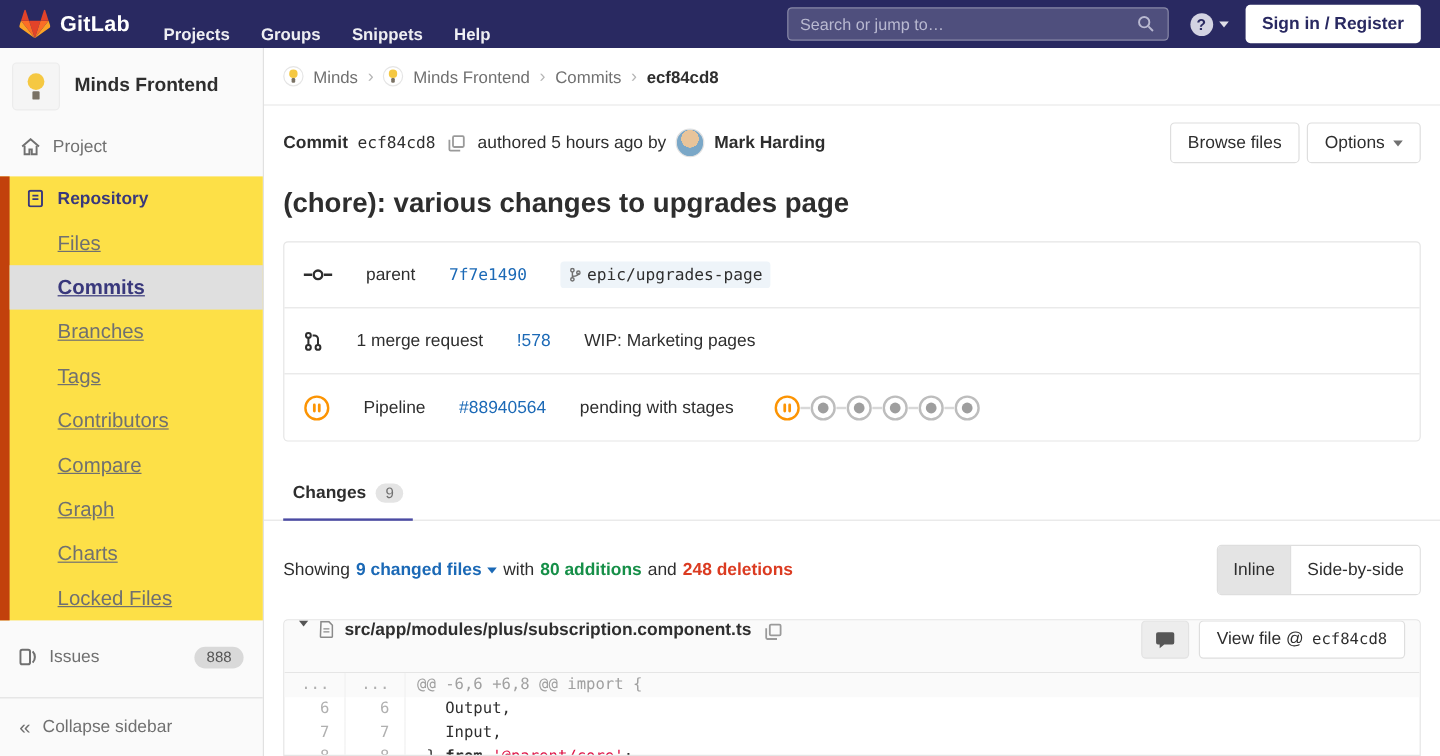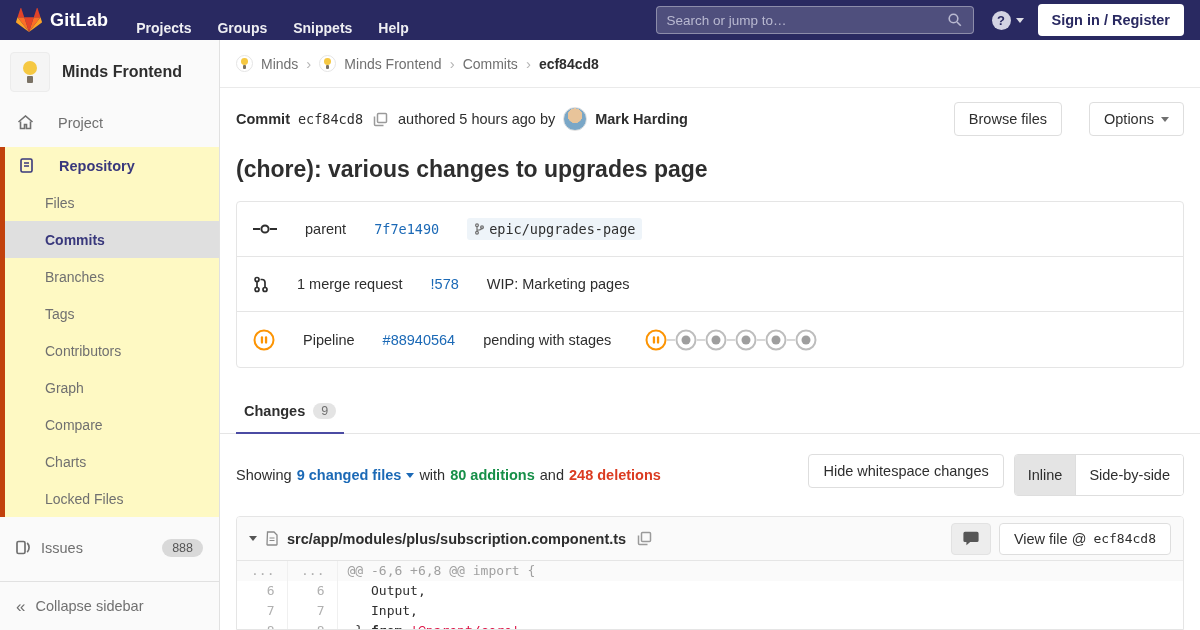--- a/index.html
+++ b/index.html
@@ -38,28 +38,28 @@
   .body-wrap { flex:1; display:flex; min-height:0; }
 
   
   .sidebar { width:220px; background:#fafafa; border-right:1px solid #e1e1e1;
              display:flex; flex-direction:column; flex-shrink:0; }
   .project-head { display:flex; align-items:center; gap:12px; padding:10px; height:64px; }
   .project-avatar { width:40px; height:40px; border-radius:4px; background:#f5f5f5;
                     border:1px solid #ececec; display:flex; align-items:center;
                     justify-content:center; font-size:16px; }
   .project-name { font-size:16px; font-weight:700; color:#2e2e2e; }
-  .side-item { height:37px; display:flex; align-items:center; gap:24px;
+  .side-item { height:37px; display:flex; align-items:center; gap:10px;
                padding:0 16px; font-size:14.5px; color:#707070; cursor:pointer; }
   .side-item .icn { width:18px; display:flex; justify-content:center; }
-  .repo-section { background:#fef9c3; border-left:5px solid #c2410c; margin-top:6px; }
+  .repo-section { background:#fde047; border-left:8px solid #c2410c; margin-top:6px; }
   .repo-section .side-item { padding-left:12px; }
   .repo-head { font-weight:700; color:#39387c; }
-  .sub-item { height:37px; display:flex; align-items:center; font-size:14px;
-              color:#707070; padding-left:40px; cursor:pointer; }
+  .sub-item { height:37px; display:flex; align-items:center; font-size:17px;
+              color:#707070; padding-left:40px; cursor:pointer;text-decoration:underline; }
   .sub-item.active { background:#dfdfdf; color:#39387c; font-weight:700; }
   .issues-row { height:37px; display:flex; align-items:center; gap:10px;
                 padding:0 16px; font-size:14.5px; color:#707070; margin-top:12px;
                 cursor:pointer; }
   .issues-row .count-pill { margin-left:auto; background:#d9d9d9; color:#555;
                border-radius:10px; font-size:12.5px; padding:2px 10px; }
   .sidebar-footer { margin-top:auto; border-top:1px solid #e1e1e1; }
   .collapse-row { height:48px; display:flex; align-items:center; gap:10px;
                   padding:0 16px; font-size:14.5px; color:#707070; cursor:pointer; }
   .collapse-glyph { font-size:17px; line-height:1; }
@@ -87,21 +87,21 @@
                  padding:14px 16px 6px; }
   .commit-meta { display:flex; align-items:center; gap:8px; font-size:14.5px; }
   .commit-label { font-weight:700; }
   .mono { font-family:"DejaVu Sans Mono", monospace; }
   .commit-sha { font-size:13.5px; color:#2e2e2e; }
   .icon-btn { background:none; border:none; cursor:pointer; padding:2px; display:flex; }
   .author-name { font-weight:700; }
   .avatar-photo { width:24px; height:24px; border-radius:50%;
       background:radial-gradient(circle at 50% 35%, #e8c49a 0 40%, #7aa7c7 41% 100%);
       border:1px solid #e0e0e0; }
-  .head-actions { display:flex; gap:27px; }
+  .head-actions { display:flex; gap:6px; }
   .btn { height:34px; background:#fff; border:1px solid #dedede; border-radius:4px;
          padding:0 14px; font-size:14.5px; color:#2e2e2e; cursor:pointer;
          font-family:inherit; display:inline-flex; align-items:center; gap:7px; }
   .btn .caret-down { color:#707070; }
 
   .commit-title { font-size:23px; font-weight:600; padding:14px 16px 18px; color:#2e2e2e; }
 
   .info-box { margin:0 16px; border:1px solid #e5e5e5; border-radius:4px; }
   .info-row { display:flex; align-items:center; gap:28px; padding:16px;
               border-bottom:1px solid #e5e5e5; font-size:14.5px; min-height:55px; }
@@ -136,21 +136,21 @@
   .segmented .seg { height:40px; padding:0 13px; display:flex; align-items:center;
                     font-size:14.5px; cursor:pointer; background:#fff; border:none;
                     font-family:inherit; color:#2e2e2e; }
   .segmented .seg.active { background:#e4e4e4; }
   .segmented .seg + .seg { border-left:1px solid #dedede; }
 
   
   .diff-card { margin:0 16px; border:1px solid #e5e5e5; border-radius:4px 4px 0 0;
                overflow:hidden; }
   .diff-header { background:#fafafa; border-bottom:1px solid #e5e5e5; height:44px;
-                 display:flex; align-items:center; padding:0 12px; gap:9px; }
+                 display:flex; align-items:flex-start; padding:0 12px; gap:9px; }
   .diff-header .caret-down { color:#555; cursor:pointer; }
   .file-path { font-weight:700; font-size:14.5px; color:#2e2e2e; }
   .diff-header-actions { margin-left:auto; display:flex; gap:8px; }
   .comment-btn { width:40px; height:32px; background:#ededed; border:1px solid #e2e2e2;
                  border-radius:4px; display:flex; align-items:center; justify-content:center;
                  cursor:pointer; }
   .view-file-btn { height:32px; }
   .view-file-btn .mono { font-size:13px; }
 
   table.diff-table { border-collapse:collapse; width:100%;
@@ -238,22 +238,22 @@
             </svg>
           </span>
           <span>Repository</span>
         </div>
         <div id="repo-subitems">
             <div class="sub-item">Files</div>
             <div class="sub-item active">Commits</div>
             <div class="sub-item">Branches</div>
             <div class="sub-item">Tags</div>
             <div class="sub-item">Contributors</div>
+            <div class="sub-item">Compare</div>
             <div class="sub-item">Graph</div>
-            <div class="sub-item">Compare</div>
             <div class="sub-item">Charts</div>
             <div class="sub-item">Locked Files</div>
           </div>
       </div>
 
       <div class="issues-row">
         <span class="icn">
           <svg width="15" height="15" viewBox="0 0 15 15">
             <rect x="1" y="1.5" width="8" height="12" rx="1.5" fill="none" stroke="#707070" stroke-width="1.7"></rect>
             <path d="M11.2 2.8a6.8 6.8 0 0 1 0 9.4" fill="none" stroke="#707070" stroke-width="1.7"></path>
@@ -424,21 +424,20 @@
           <span class="files-link">
             <span>9 changed files</span>
             <span class="caret-down"></span>
           </span>
           <span>with</span>
           <span class="additions">80 additions</span>
           <span>and</span>
           <span class="deletions">248 deletions</span>
         </div>
         <div class="summary-actions">
-          <button class="btn">Hide whitespace changes</button>
           <div class="segmented">
             <button class="seg active">Inline</button>
             <button class="seg">Side-by-side</button>
           </div>
         </div>
       </div>
 
       <div class="diff-card">
         <div class="diff-header">
           <span class="caret-down"></span>

